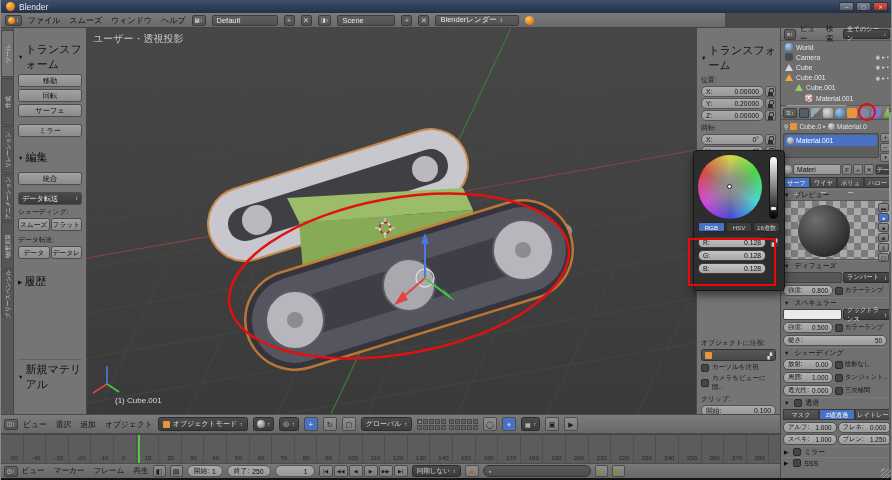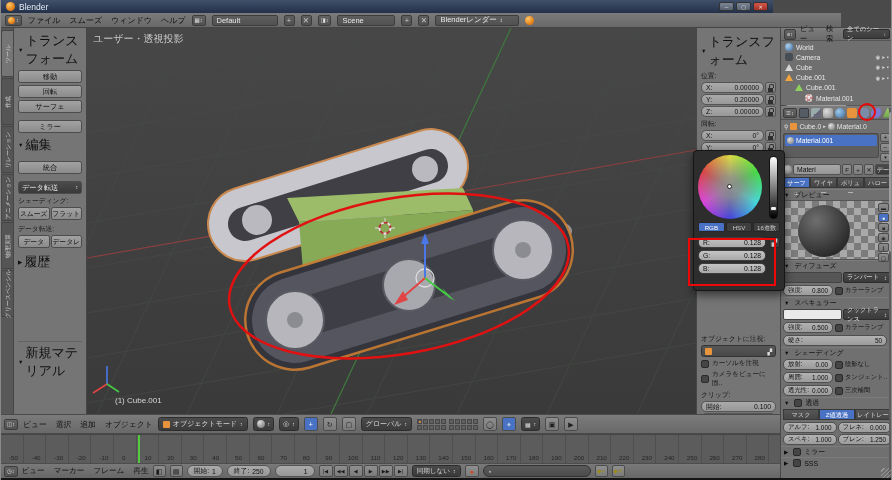--- a/index.html
+++ b/index.html
@@ -1,43 +1,43 @@
 <!DOCTYPE html>
 <html><head>
 <meta charset="utf-8">
 <style>
   *{box-sizing:border-box;margin:0;padding:0}
   body{background:#1b1b1b;font-family:"Liberation Sans","DejaVu Sans",sans-serif;-webkit-font-smoothing:antialiased}
   #app{position:relative;width:892px;height:480px;overflow:hidden;background:#4a4a4a;border-left:1px solid #8a8a8a;border-right:1px solid #8a8a8a}
   .abs{position:absolute}
   
-  #titlebar{left:0;top:0;width:772px;height:13px;background:linear-gradient(#41506a,#23304a);display:flex;align-items:center;padding:0 5px;gap:4px}
+  #titlebar{left:0;top:0;width:892px;height:13px;background:linear-gradient(#41506a,#23304a);display:flex;align-items:center;padding:0 5px;gap:4px}
   #titlebar .wtitle{color:#e7edf5;font-size:8.5px}
   .blogo{width:9px;height:9px;border-radius:50%;background:radial-gradient(circle at 35% 30%,#ffc766,#e07912 70%);flex:none}
   .winbtns{margin-left:auto;display:flex;gap:2px}
   .wbtn{width:15px;height:9px;border-radius:2px;background:linear-gradient(#7c8796,#56606e);border:1px solid #333;color:#eee;font-size:5px;line-height:8px;text-align:center}
   .wbtn.close{background:linear-gradient(#d4574a,#a33226)}
   
-  #infobar{left:0;top:13px;width:840px;height:15px;background:linear-gradient(#7b7b7b,#696969);border-bottom:1px solid #454545;display:flex;align-items:center;gap:6px;padding:0 4px;font-size:8px;color:#111}
+  #infobar{left:0;top:13px;width:724px;height:15px;background:linear-gradient(#7b7b7b,#696969);border-bottom:1px solid #454545;display:flex;align-items:center;gap:6px;padding:0 4px;font-size:8px;color:#111}
   .menus{display:flex;gap:9px}
   .menu{color:#111;cursor:default}
   .iconbtn{height:11px;border-radius:2px;background:linear-gradient(#636363,#525252);border:1px solid #3d3d3d;color:#ddd;font-size:5.5px;display:flex;align-items:center;padding:0 2px;gap:1px}
   .ifield{height:11px;background:linear-gradient(#5e5e5e,#515151);border:1px solid #3c3c3c;border-radius:2px;color:#e8e8e8;font-size:7.5px;display:flex;align-items:center;padding:0 4px}
   .xs{width:11px;justify-content:center;padding:0;color:#ccc}
   .stats{font-size:7.5px;color:#1d1d1d;white-space:nowrap}
   .dd::after{content:"↕";font-size:6px;margin-left:3px;color:inherit}
   .trid::before{content:"▼";font-size:5.5px;margin-right:2px}
   .trir::before{content:"▶";font-size:5.5px;margin-right:2px}
   
   #ttabs{left:0;top:28px;width:13px;height:386px;background:#585858;border-right:1px solid #464646;padding-top:2px}
   .vtab{position:relative;width:12px;height:47px;background:#555;border:1px solid #464646;border-right:none;border-radius:2px 0 0 2px;margin-bottom:1px}
   .vtab.active{background:#757575}
   .vtab>span{position:absolute;left:50%;top:50%;transform:translate(-50%,-50%) rotate(-90deg);font-size:6px;color:#cecece;white-space:nowrap}
   #tshelf{left:13px;top:28px;width:73px;height:386px;background:#757575;border-right:1px solid #454545;padding:1px 4px}
-  .phdr{font-size:13px;color:#0f0f0f;margin:3px 0 2px;display:flex;align-items:center}
+  .phdr{font-size:11px;color:#0f0f0f;margin:13px 0 2px;display:flex;align-items:center}
   .tbtn{width:100%;height:13px;border-radius:2.5px;background:linear-gradient(#a2a2a2,#8b8b8b);border:1px solid #4c4c4c;font-size:7.2px;color:#0f0f0f;line-height:11px;text-align:center;margin-bottom:2px}
   .tbtn.dark{background:linear-gradient(#4a4a4a,#3a3a3a);color:#e2e2e2;display:flex;justify-content:space-between;align-items:center;padding:0 3px;text-align:left}
   .half{display:flex;gap:1px}.half .tbtn{flex:1;font-size:6.8px}
   .slabel{font-size:6.8px;color:#1b1b1b;margin:2px 0 1px}
   .gap6{height:5px}
   .opdiv{border-top:1px solid #636363;margin-top:70px;padding-top:2px}
   
   #vp{left:86px;top:28px;width:609px;height:386px}
   .vlabel{left:6px;top:4px;font-size:10px;color:#c9c9c9}
   .olabel{left:28px;top:368px;font-size:8px;color:#d8d8d8}

